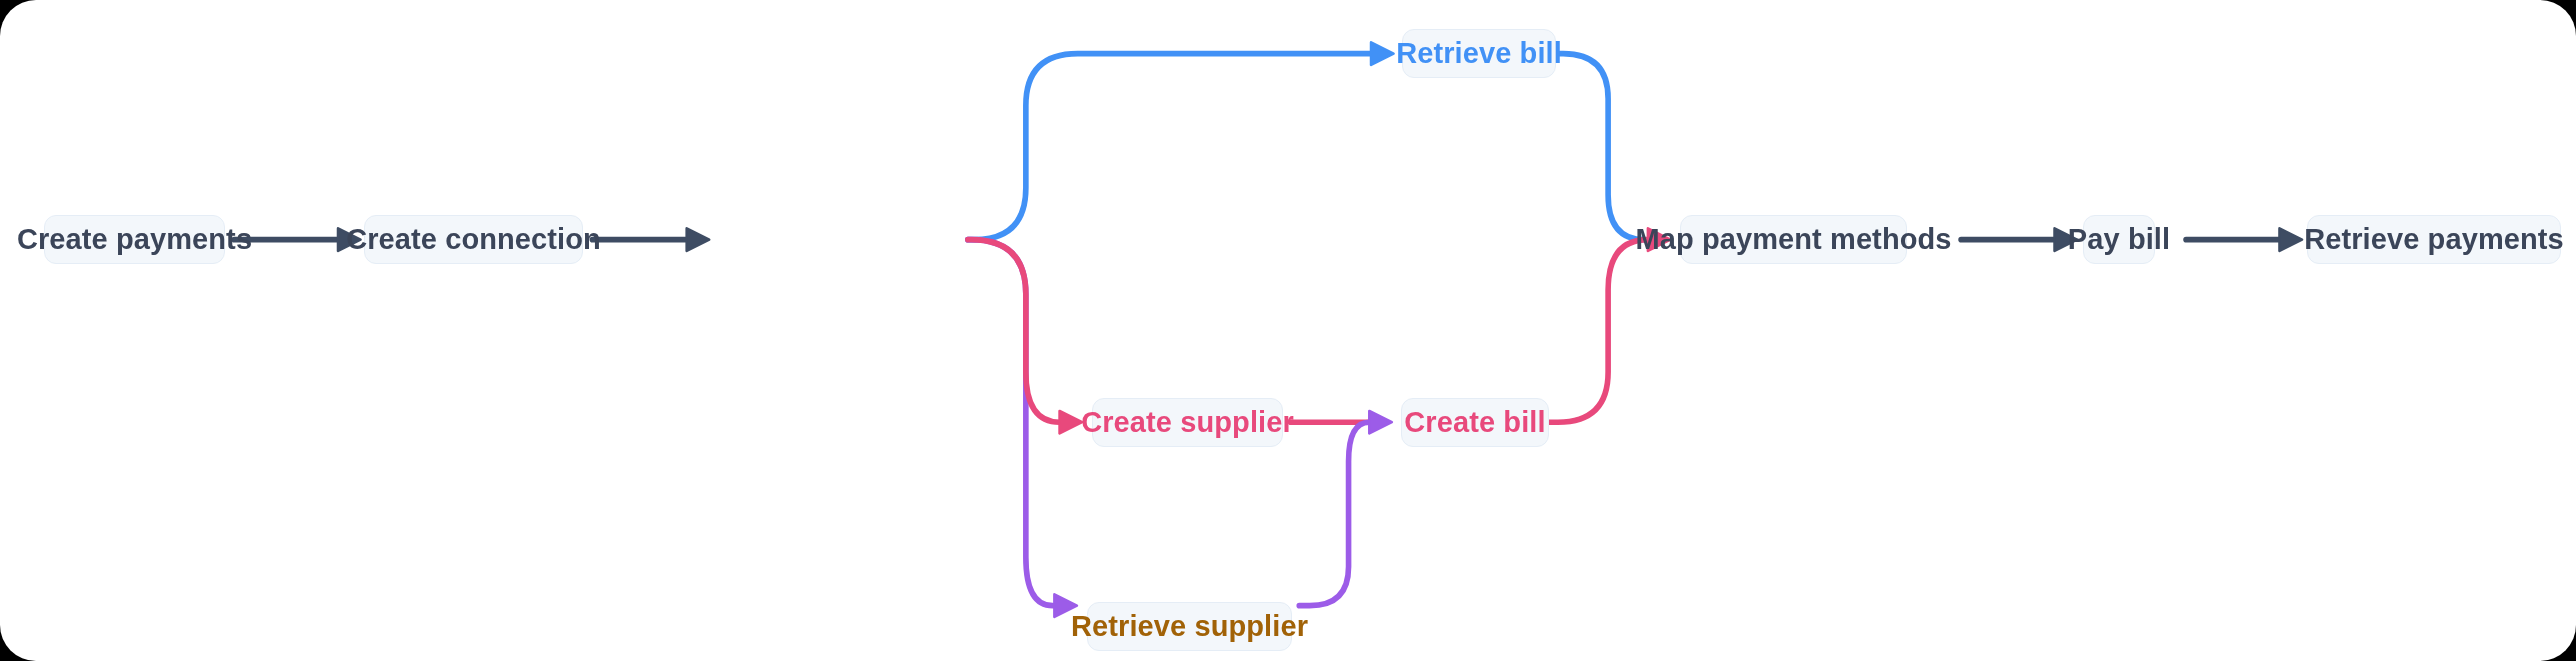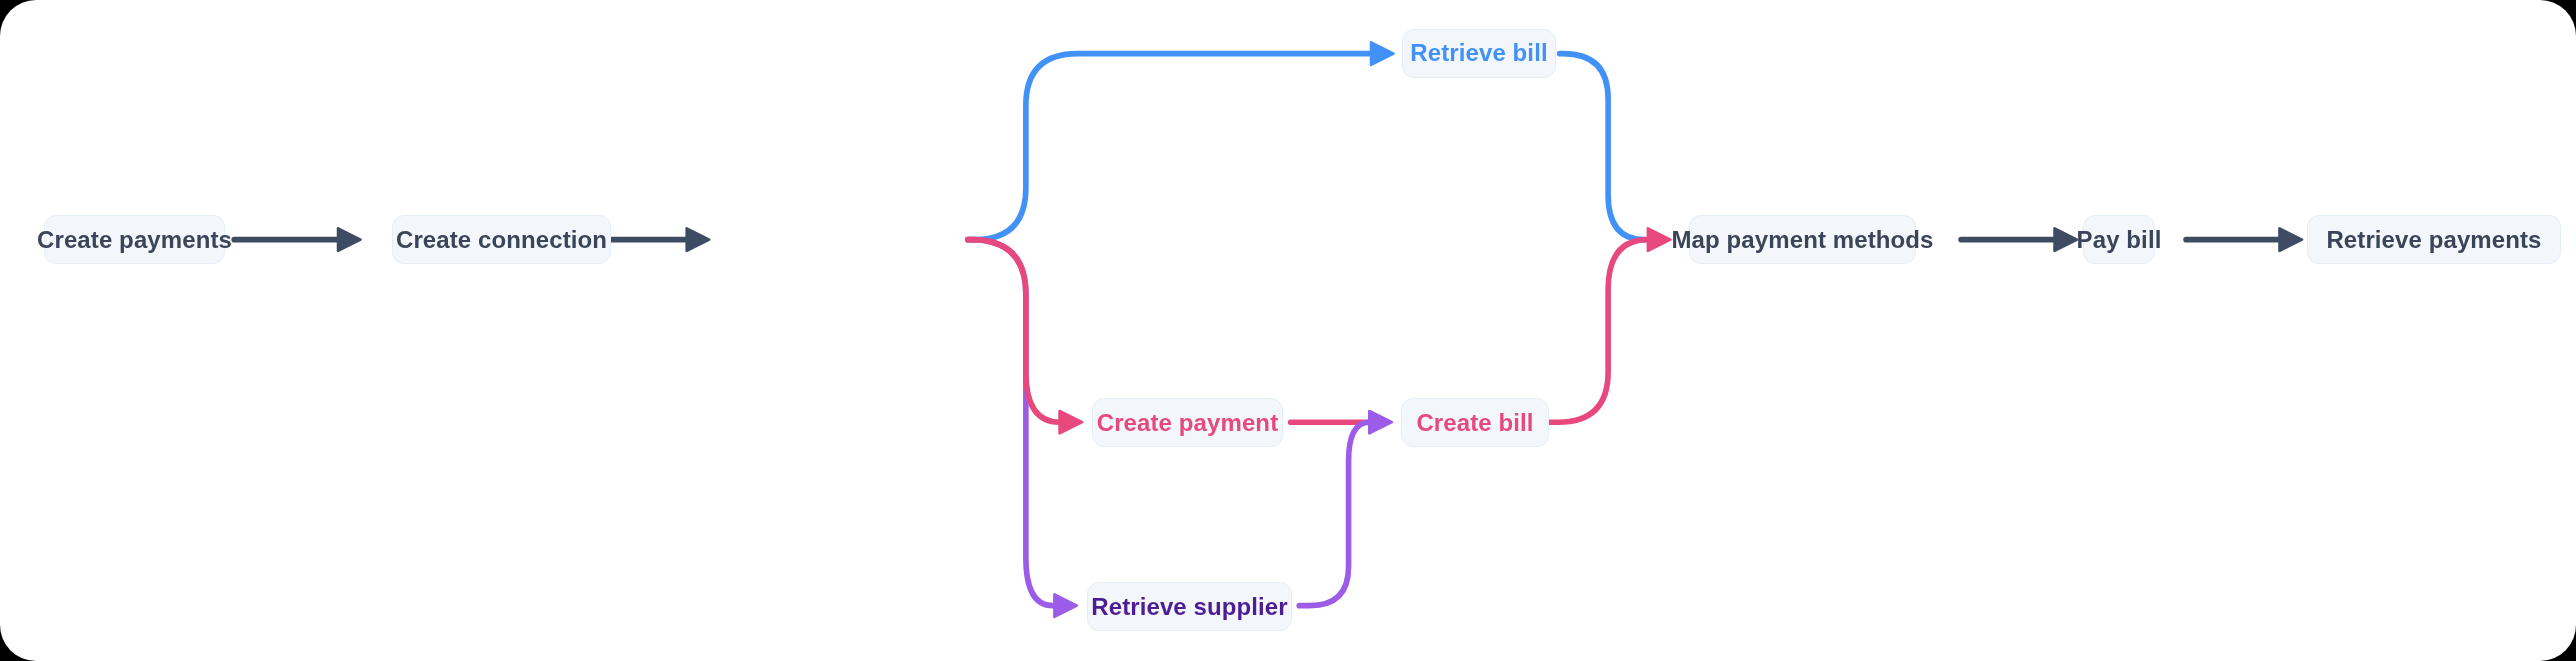--- a/index.html
+++ b/index.html
@@ -17,38 +17,38 @@
     position: absolute;
     height: 49px;
     box-sizing: border-box;
     background: #f3f7fb;
     border: 1.7px solid #e5edf6;
     border-radius: 12px;
     display: flex;
     align-items: center;
     justify-content: center;
     white-space: nowrap;
-    font-size: 24px;
+    font-size: 29px;
     font-weight: 700;
     letter-spacing: 0.1px;
     color: #3b4559;
   }
   .node.c-blue   { color: #4191f6; }
   .node.c-pink   { color: #e8497c; }
-  .node.c-purple { color: #4c1d95; }
+  .node.c-purple { color: #a16207; margin-top: 20px; }
 
   
   #n-create-company      { left: 44px;   top: 215px; width: 181px; }
-  #n-create-connection   { left: 364px;  top: 215px; width: 219px; margin-left: 28px; }
+  #n-create-connection   { left: 364px;  top: 215px; width: 219px; }
   #n-authorize-connection{ left: 713px;  top: 215px; width: 251px; }
   #n-retrieve-bill       { left: 1402px; top: 28.6px;  width: 154px; }
   #n-create-supplier     { left: 1092px; top: 398px; width: 191px; }
   #n-create-bill         { left: 1401px; top: 398px; width: 148px; }
   #n-retrieve-supplier   { left: 1087px; top: 582px; width: 205px; }
-  #n-map-payment-methods { left: 1680px; top: 215px; width: 227px; margin-left: 9px; }
+  #n-map-payment-methods { left: 1680px; top: 215px; width: 227px; }
   #n-pay-bill            { left: 2083px; top: 215px; width: 72px; }
   #n-reconcile-payments  { left: 2307px; top: 215px; width: 254px; }
 
   .e-dark   { stroke: #3e4c63; }
   .e-blue   { stroke: #4191f6; }
   .e-pink   { stroke: #e8497c; }
   .e-purple { stroke: #9c5ce8; }
   .edge { fill: none; stroke-width: 6.5px; stroke-linecap: round; }
   .head-dark   { fill: #3e4c63; stroke: #3e4c63; }
   .head-blue   { fill: #4191f6; stroke: #4191f6; }
@@ -91,21 +91,21 @@
 
     <path class="edge e-blue" d="M 1802 62 L 1806 62 Q 1858 62 1858 114 L 1858 225 Q 1858 277 1900 277"></path>
 
     <path class="edge e-pink" d="M 1783 488 L 1800 488 Q 1858 488 1858 430 L 1858 335 Q 1858 277 1904 277"></path>
     <polygon class="head head-pink" points="1904,264 1930,277 1904,290"></polygon>
   </svg>
 
   <div class="node" id="n-create-company">Create payments</div>
   <div class="node" id="n-create-connection">Create connection</div>
   <div class="node c-blue" id="n-retrieve-bill">Retrieve bill</div>
-  <div class="node c-pink" id="n-create-supplier">Create payment</div>
+  <div class="node c-pink" id="n-create-supplier">Create supplier</div>
   <div class="node c-pink" id="n-create-bill">Create bill</div>
   <div class="node c-purple" id="n-retrieve-supplier">Retrieve supplier</div>
   <div class="node" id="n-map-payment-methods">Map payment methods</div>
   <div class="node" id="n-pay-bill">Pay bill</div>
   <div class="node" id="n-reconcile-payments">Retrieve payments</div>
 
 </div>
 
 
 </body></html>

